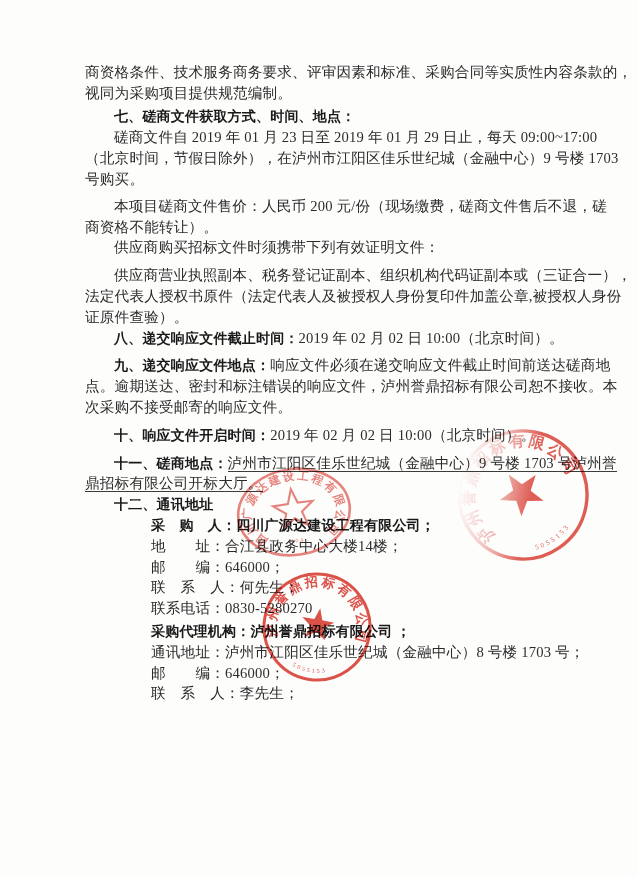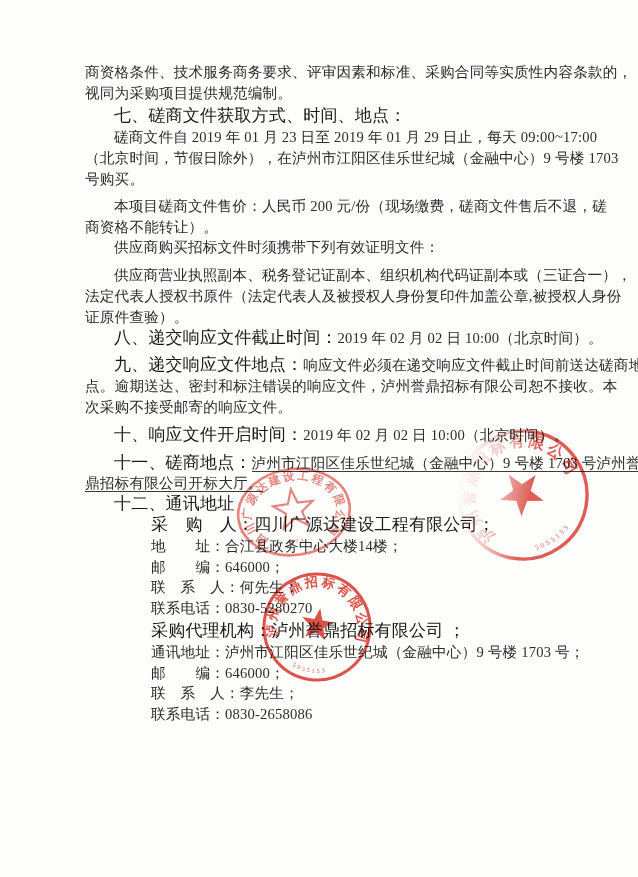--- a/index.html
+++ b/index.html
@@ -12,23 +12,23 @@
   }
   .page{position:absolute;inset:0;background:#fdfdfc;}
   .doc{
     position:absolute;left:85px;top:62px;width:478px;
     font-size:14.6px;line-height:20.8px;color:#2b2b2b;
     letter-spacing:0.2px;
   }
   .line{white-space:nowrap;}
   .line span{display:inline;}
   .b{
-    font-weight:normal;color:#191919;
+    font-weight:bold;color:#191919;
     font-family:"Liberation Sans","DejaVu Sans",sans-serif;
-    font-size:17px;
+    font-size:14px;
   }
   .u{border-bottom:1.3px solid #3c3c3c;padding-bottom:0;}
   .stamp{
     position:absolute;
     mix-blend-mode:multiply;
     pointer-events:none;
   }
   .stamp svg{display:block;}
   #stamp-purchaser{left:235px;top:464px;width:118px;height:96px;opacity:0.62;}
   #stamp-agency-center{left:260px;top:570px;width:114px;height:114px;opacity:0.88;}
@@ -64,24 +64,23 @@
       <div class="line" style="margin-top: 7px; padding-left: 29px;"><span class="b">十、响应文件开启时间：</span><span>2019 年 02 月 02 日 10:00（北京时间）。</span></div>
       <div class="line" style="margin-top: 7px; padding-left: 29px;"><span class="b">十一、磋商地点：</span><span class="u">泸州市江阳区佳乐世纪城（金融中心）9 号楼 1703 号泸州誉</span></div>
       <div class="line"><span class="u">鼎招标有限公司开标大厅。</span></div>
       <div class="line" style="padding-left: 29px;"><span class="b">十二、通讯地址</span></div>
       <div class="line" style="padding-left: 66px;"><span class="b">采　购　人：四川广源达建设工程有限公司；</span></div>
       <div class="line" style="padding-left: 66px;"><span>地　　址：合江县政务中心大楼14楼；</span></div>
       <div class="line" style="padding-left: 66px;"><span>邮　　编：646000；</span></div>
       <div class="line" style="padding-left: 66px;"><span>联　系　人：何先生；</span></div>
       <div class="line" style="padding-left: 66px;"><span>联系电话：0830-5280270</span></div>
       <div class="line" style="margin-top: 2px; padding-left: 66px;"><span class="b">采购代理机构：泸州誉鼎招标有限公司 ；</span></div>
-      <div class="line" style="padding-left: 66px;"><span>通讯地址：泸州市江阳区佳乐世纪城（金融中心）9 号楼 1703 号；</span></div>
+      <div class="line" style="padding-left: 66px;"><span>通讯地址：泸州市江阳区佳乐世纪城（金融中心）8 号楼 1703 号；</span></div>
       <div class="line" style="padding-left: 66px;"><span>邮　　编：646000；</span></div>
       <div class="line" style="padding-left: 66px; font-family: Liberation Serif, serif;"><span>联　系　人：李先生；</span></div>
-      <div class="line" style="padding-left: 66px;"><span>联系电话：0830-2658086</span></div>
     </div>
 
   <div class="stamp" id="stamp-purchaser">
     <svg width="118" height="96" viewBox="0 0 118 96" xmlns="http://www.w3.org/2000/svg" xmlns:xlink="http://www.w3.org/1999/xlink">
       <g transform="rotate(-8 59 48)">
         <ellipse cx="59" cy="48" rx="56" ry="43" fill="none" stroke="#d93a30" stroke-width="2.6"></ellipse>
         <path id="arcA" d="M 37.5,75.7 A 43,32 0 1 1 80.5,75.7" fill="none"></path>
         <text fill="#d93a30" font-size="11.5" letter-spacing="2.2" class="seal-text">
           <textPath href="#arcA" xlink:href="#arcA" startOffset="4%">四川广源达建设工程有限公司</textPath>
         </text>

